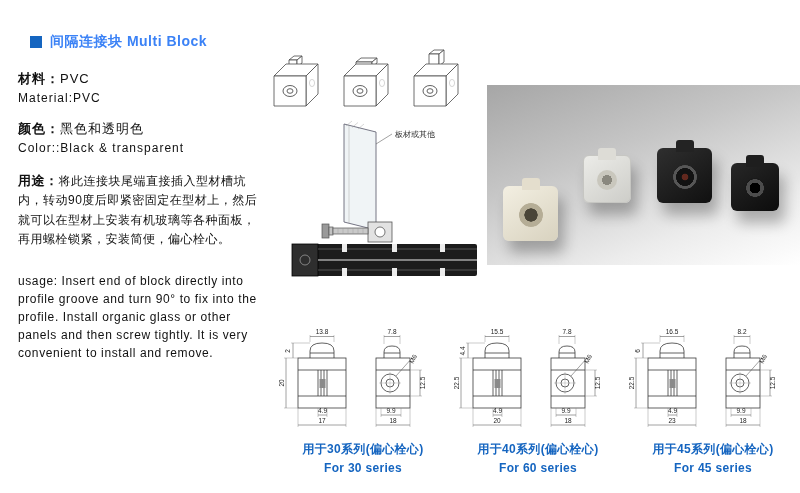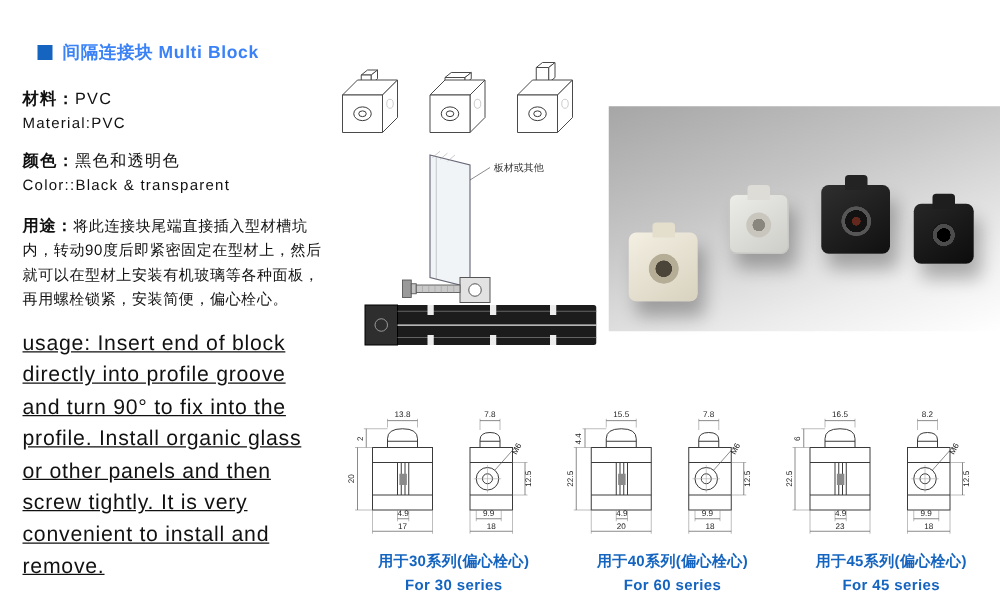--- a/index.html
+++ b/index.html
@@ -13,21 +13,21 @@
   .header .title { font-size:14px; font-weight:bold; color:#3b82f6; letter-spacing:0.5px; }
 
   
   .left-col { position:absolute; left:18px; top:70px; width:243px; color:#111; }
   .spec-block { margin-bottom:15px; }
   .spec-row { font-size:13px; letter-spacing:1px; }
   .spec-label { font-weight:bold; }
   .spec-en { font-size:12px; letter-spacing:1px; margin-top:3px; color:#111; }
   .usage-cn { font-size:12px; line-height:1.62; letter-spacing:0.5px; }
   .usage-cn .spec-label { font-size:13px;text-align:right; }
-  .usage-en { font-size:17px; line-height:1.5; letter-spacing:0.6px; margin-top:12px;text-decoration:underline; }
+  .usage-en { font-size:12px; line-height:1.5; letter-spacing:0.6px; margin-top:22px; }
 
   
   .iso-svg { position:absolute; left:272px; top:48px; overflow:visible; }
   .asm-svg { position:absolute; left:272px; top:118px; overflow:visible; }
   .ln   { stroke:#3a3a3a; stroke-width:0.8; fill:none; }
   .fw   { stroke:#4a4a4a; stroke-width:0.8; fill:#fff; }
   .ext  { stroke:#8a8a8a; stroke-width:0.45; fill:none; }
   .dim  { stroke:#555; stroke-width:0.55; fill:none; }
   .thin { stroke:#999; stroke-width:0.4; fill:none; }
   .t    { font-size:6.5px; fill:#222; font-family:"Liberation Sans",sans-serif; }

